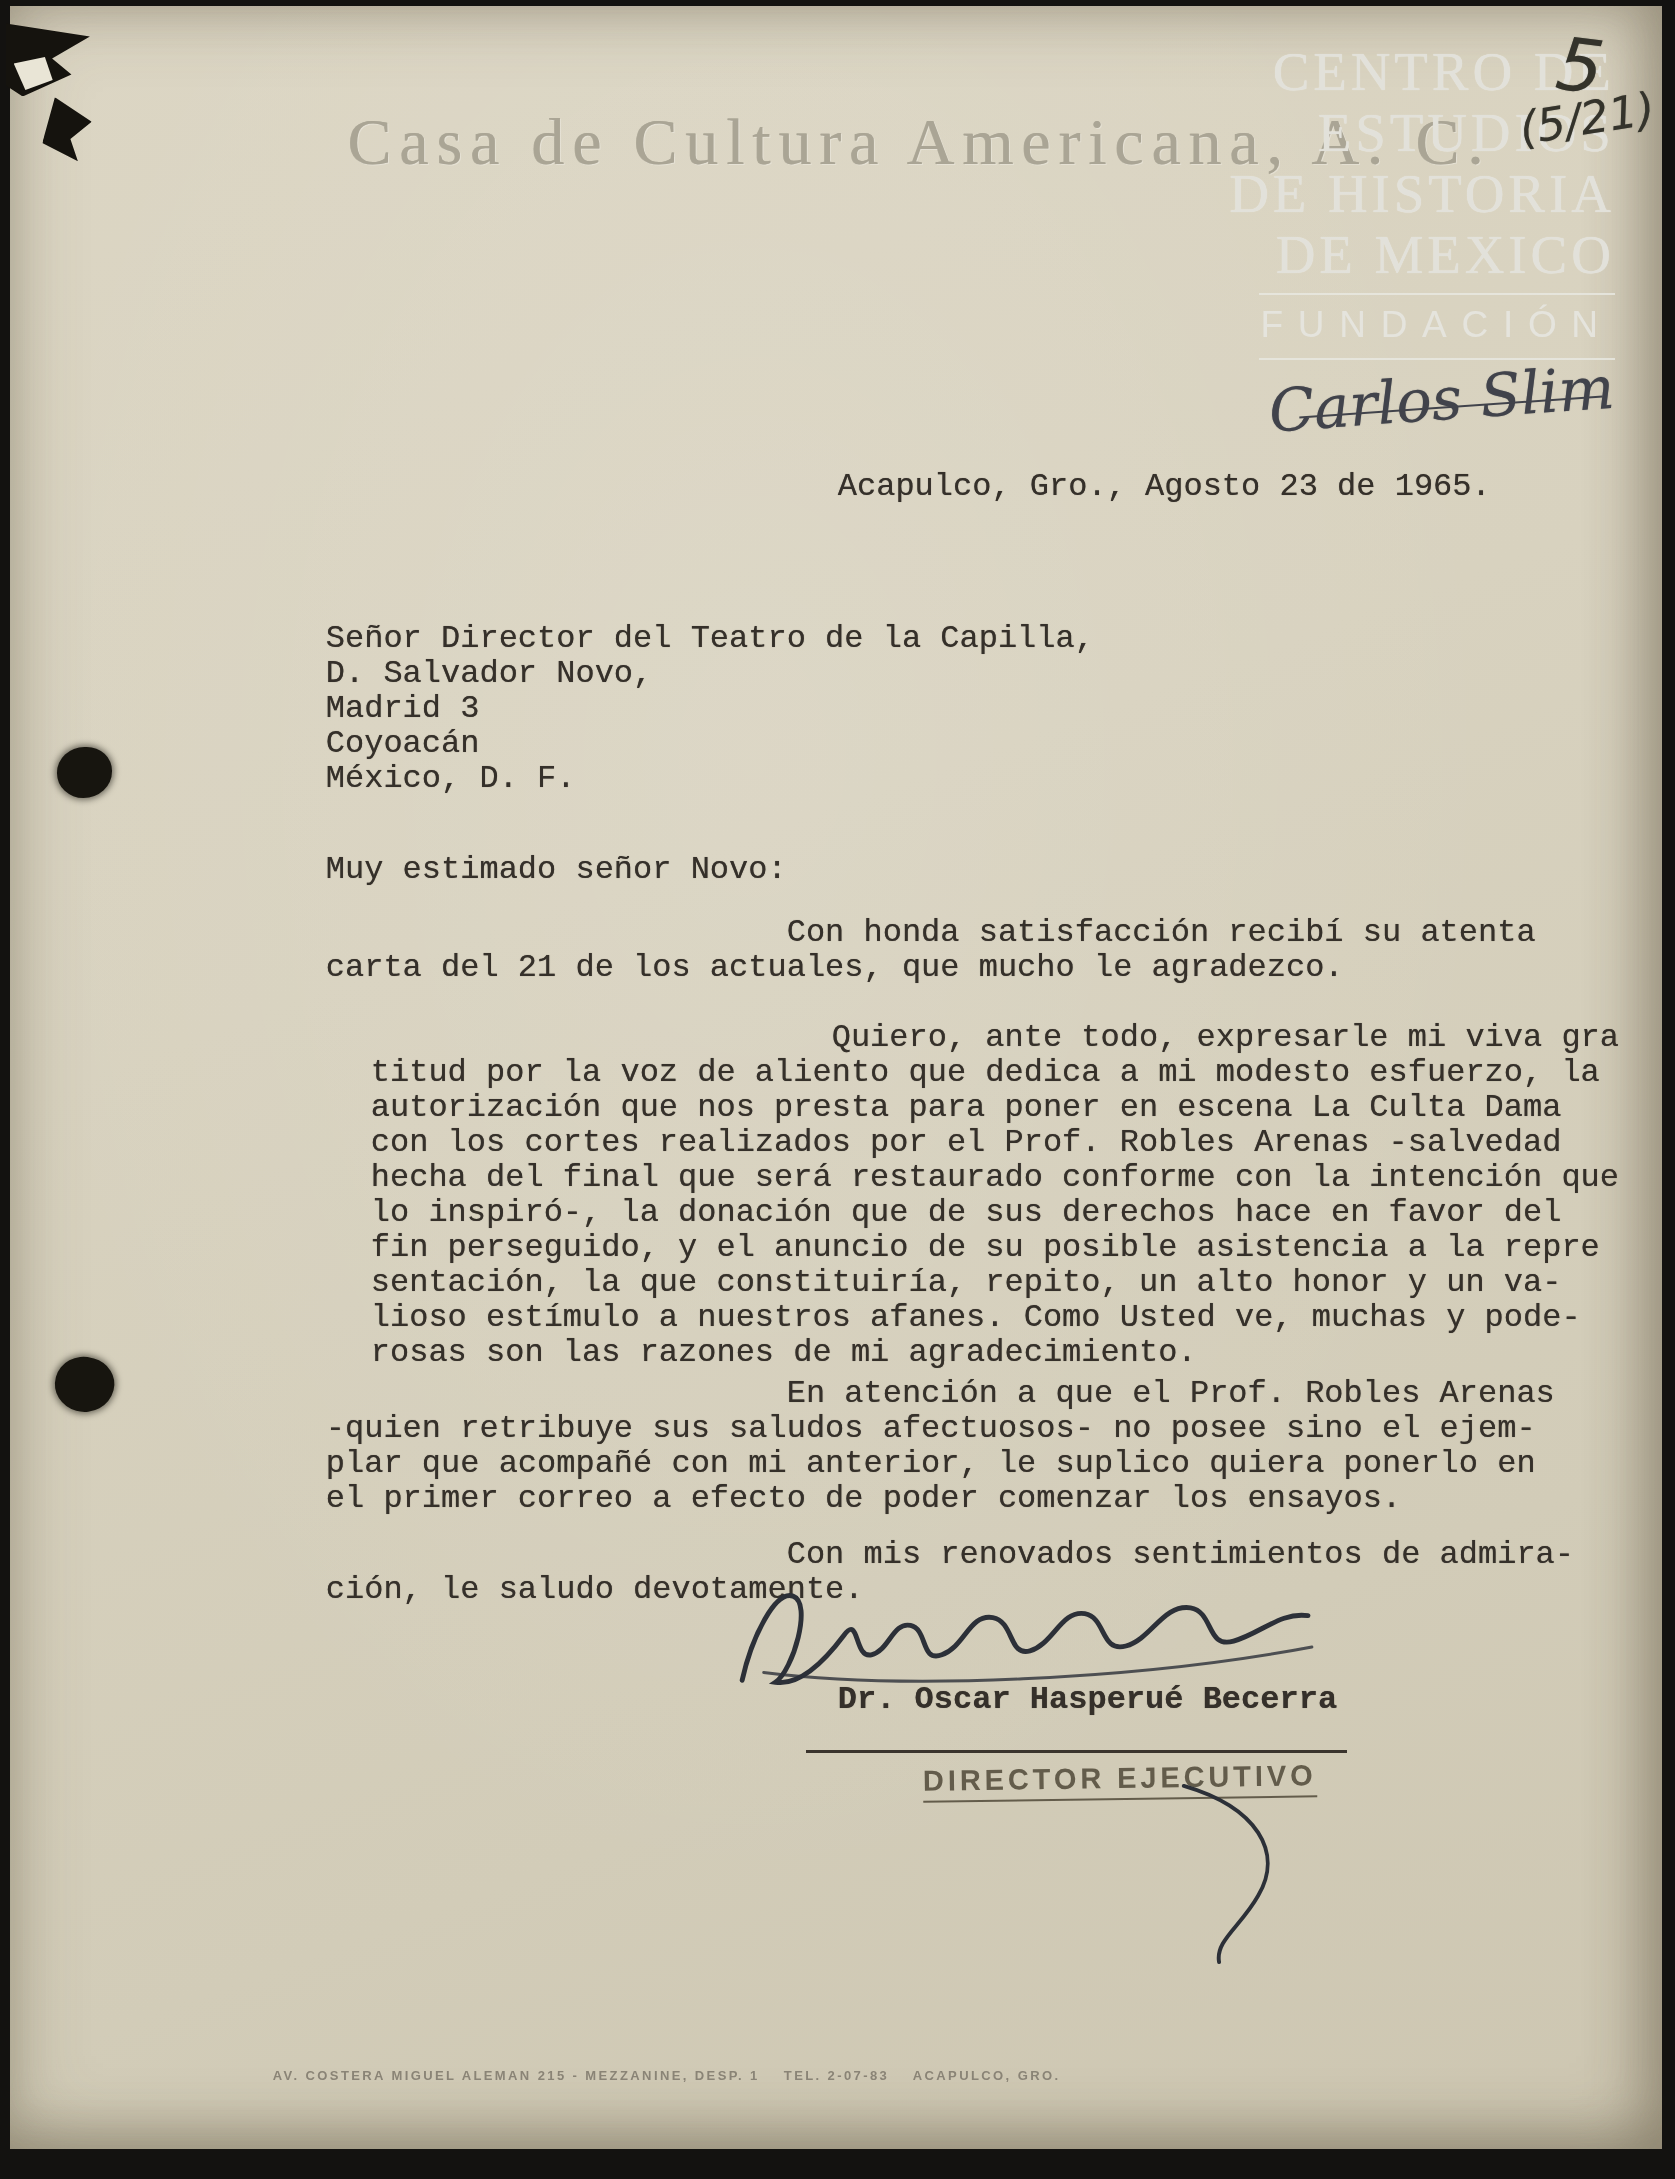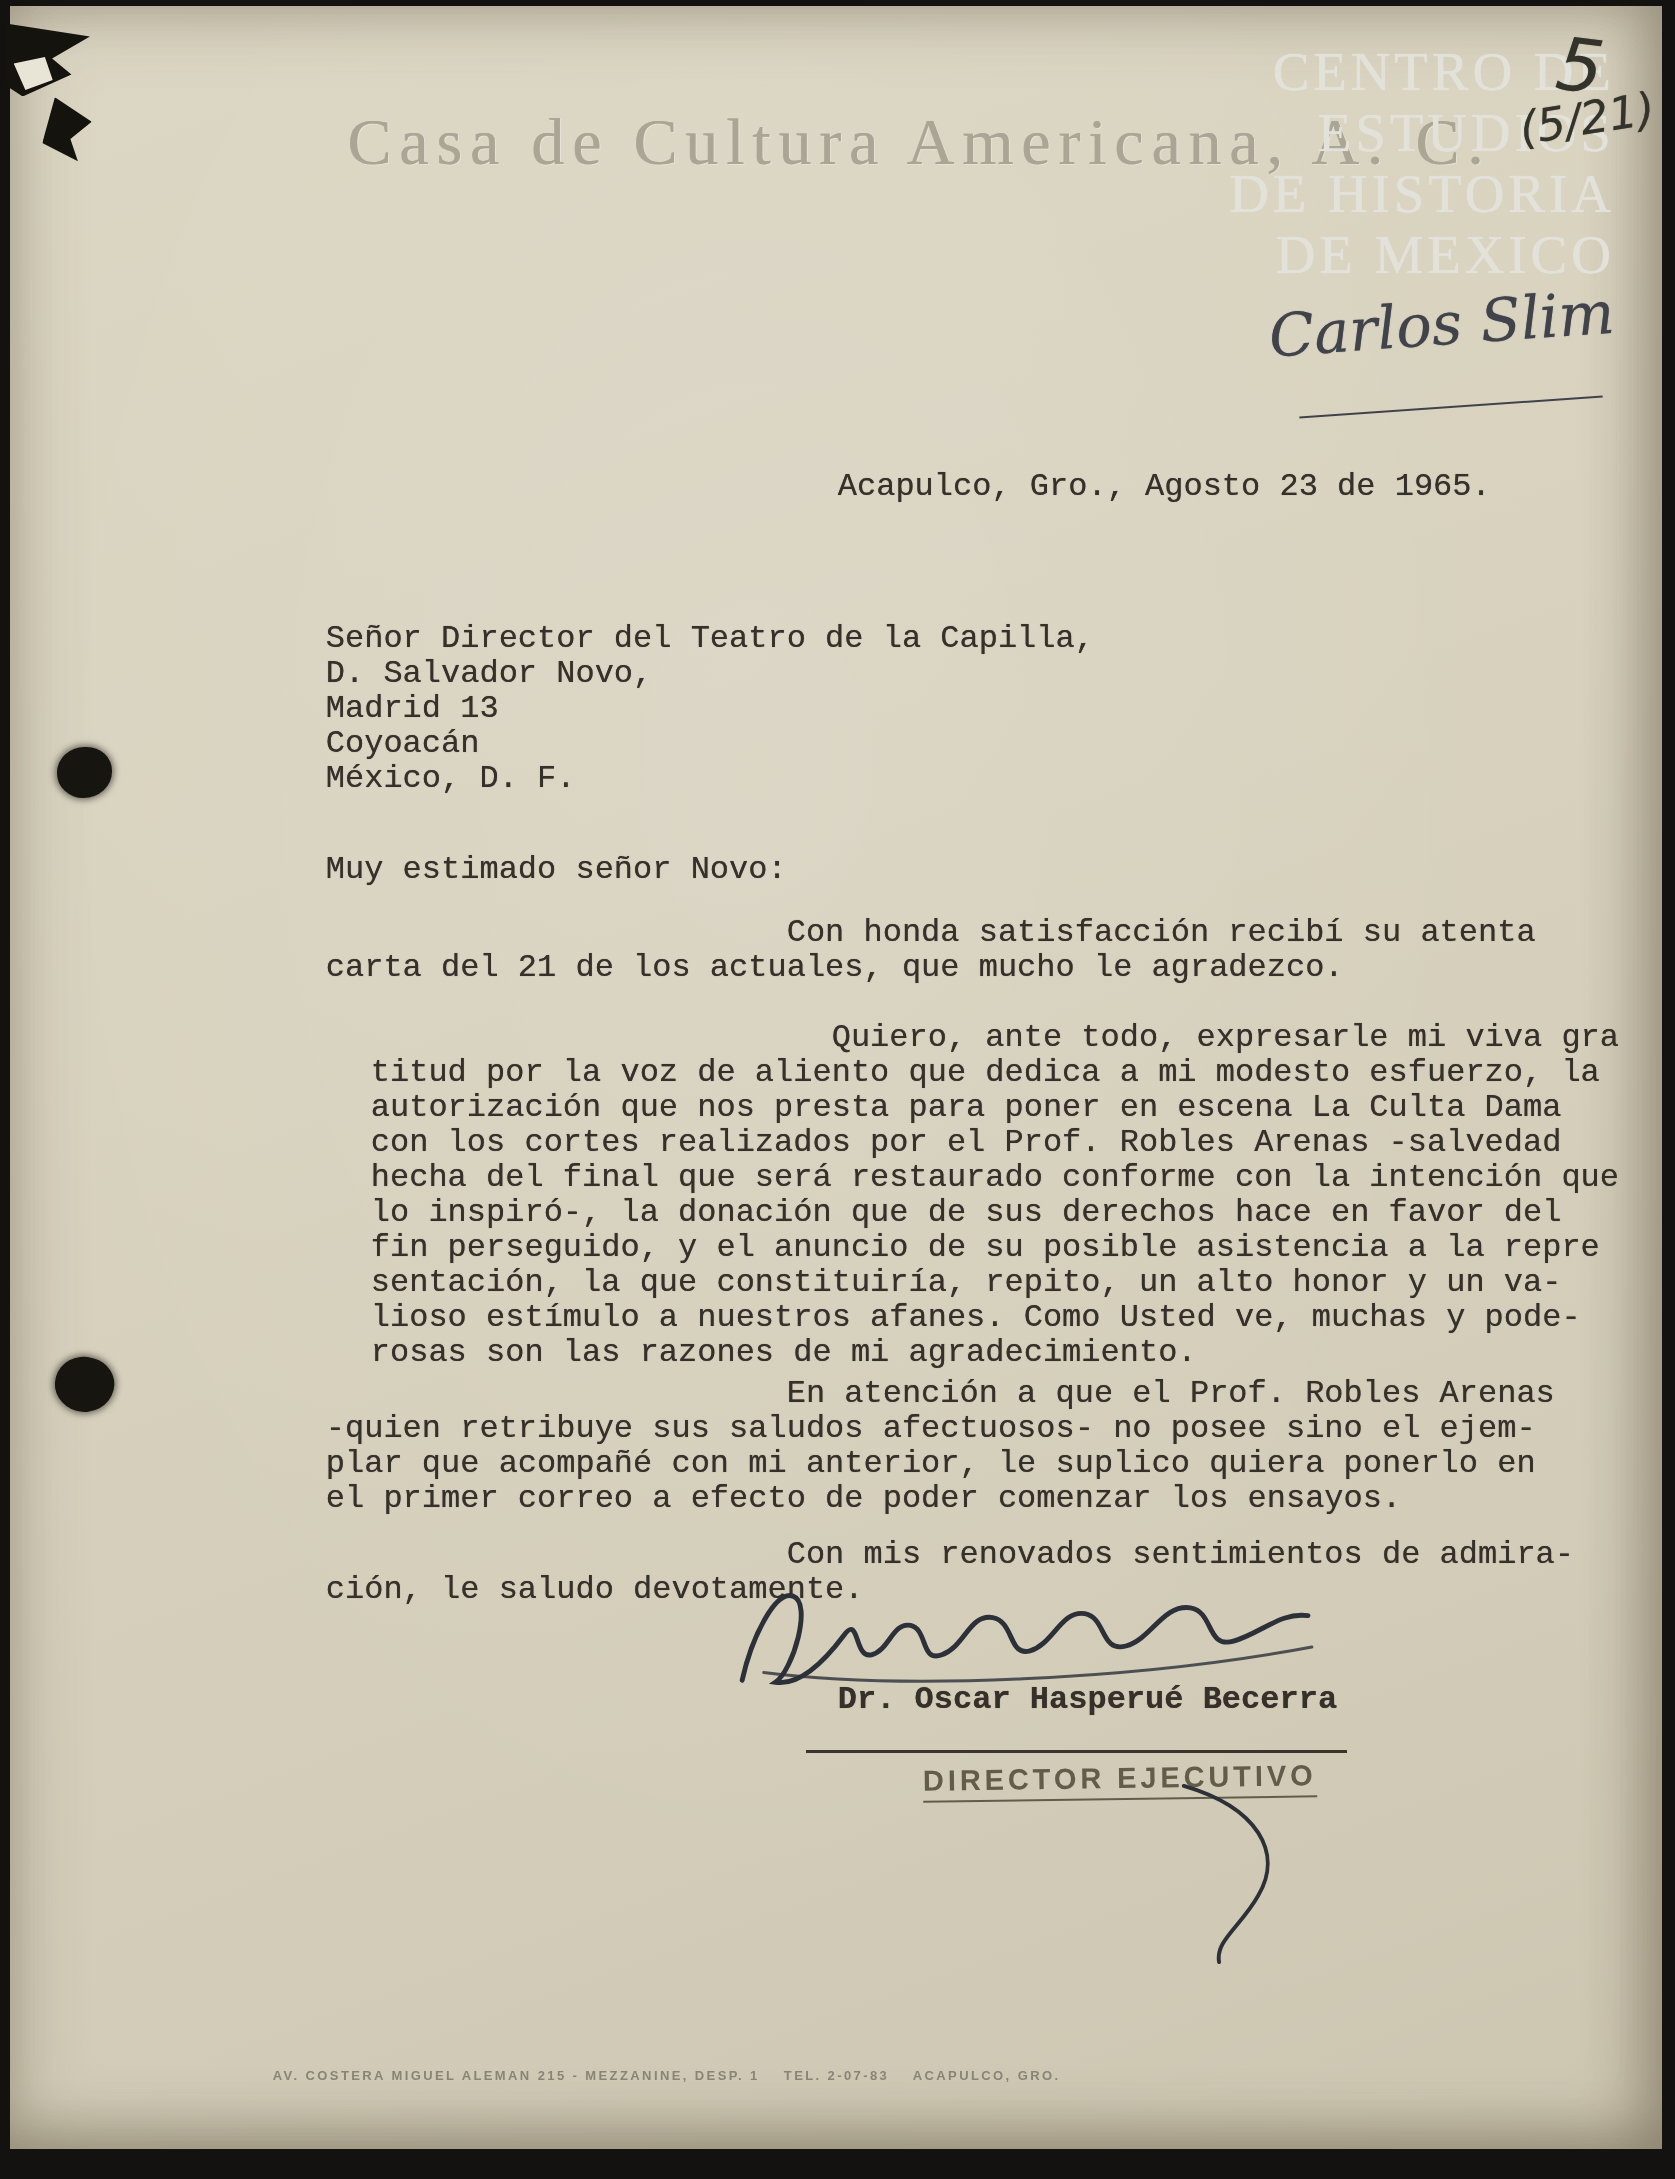--- a/index.html
+++ b/index.html
@@ -151,32 +151,33 @@
     <div class="hole abs" id="hole-1"></div>
     <div class="hole abs" id="hole-2"></div>
 
     <div class="abs" id="letterhead">Casa de Cultura Americana, A. C.</div>
 
     <div class="abs" id="watermark">
       <div class="wm-line">CENTRO DE</div>
       <div class="wm-line">ESTUDIOS</div>
       <div class="wm-line">DE HISTORIA</div>
       <div class="wm-line">DE MEXICO</div>
+      <div id="wm-foundation">FUNDACIÓN</div>
       <div id="wm-slim">Carlos Slim</div>
     </div>
     <div class="abs" id="wm-slim-underline"></div>
 
     <div class="abs pencil" id="pencil-number">5</div>
     <div class="abs pencil" id="pencil-fraction">(5/21)</div>
 
     <div class="abs typewriter" style="left:828px;top:463px;">Acapulco, Gro., Agosto 23 de 1965.</div>
 
     <div class="abs typewriter" style="left:316px;top:615px;">Señor Director del Teatro de la Capilla,
 D. Salvador Novo,
-Madrid 13
+Madrid 3
 Coyoacán
 México, D. F.</div>
 
     <div class="abs typewriter" style="left:316px;top:846px;text-align:right;">Muy estimado señor Novo:</div>
 
     <div>
       <div class="abs typewriter" style="left:316px;top:909px;">                        Con honda satisfacción recibí su atenta
 carta del 21 de los actuales, que mucho le agradezco.</div>
       <div class="abs typewriter" style="left:330px;top:1014px;margin-left:31px;">                        Quiero, ante todo, expresarle mi viva gra
 titud por la voz de aliento que dedica a mi modesto esfuerzo, la

